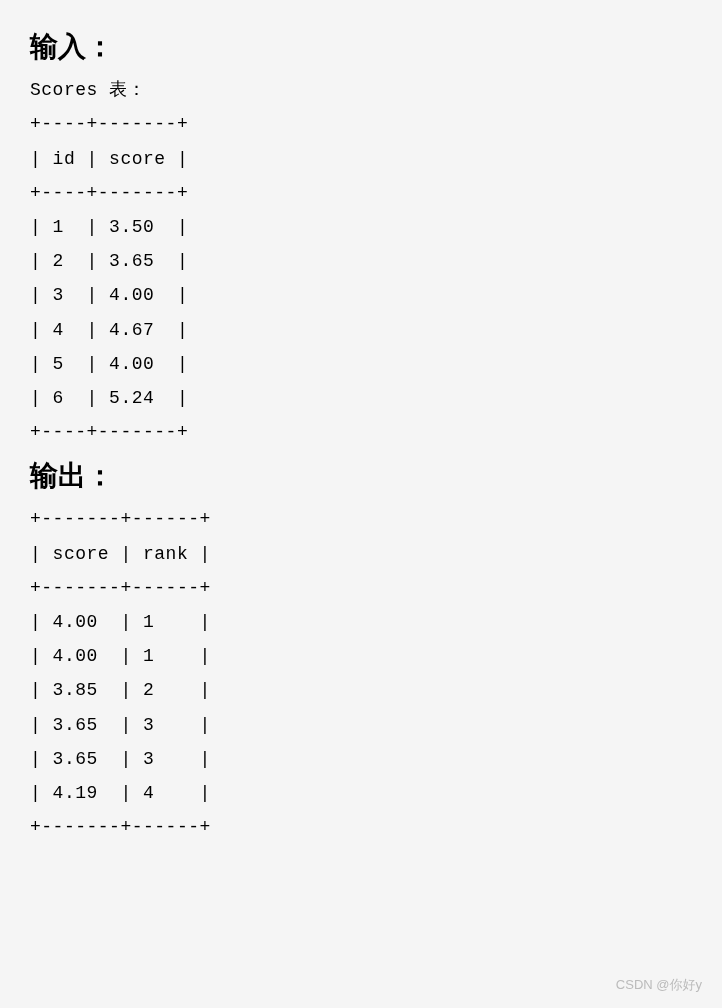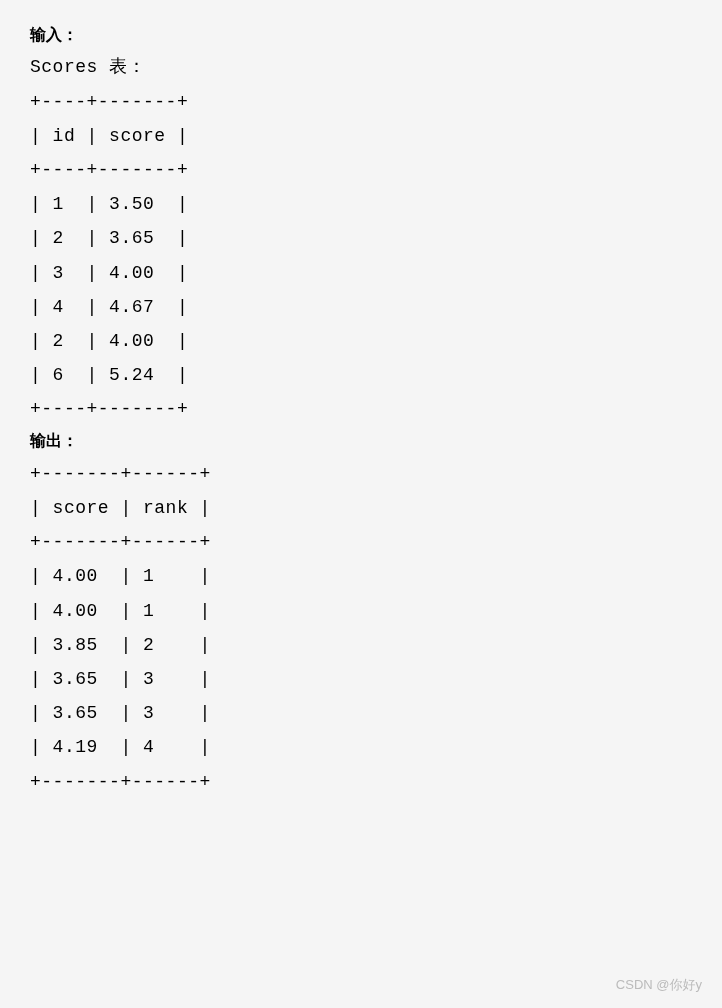--- a/index.html
+++ b/index.html
@@ -14,21 +14,21 @@
       line-height: 1.9;
       color: #000;
       padding: 20px 30px;
       width: 722px;
       min-height: 1008px;
       position: relative;
     }
     .heading {
       font-weight: bold;
       font-family: Liberation Serif, serif;
-      font-size: 16px;
+      font-size: 28px;
     }
     .mono {
       font-family: "Courier New", Courier, monospace;
       white-space: pre;
       font-size: 18px;
       letter-spacing: 0.5px;
     }
     .watermark {
       position: absolute;
       bottom: 10px;
@@ -45,21 +45,21 @@
 <div>
   <div class="heading">输入：</div>
   <div class="mono">Scores 表：</div>
   <div class="mono">+----+-------+</div>
   <div class="mono">| id | score |</div>
   <div class="mono">+----+-------+</div>
   <div class="mono">| 1  | 3.50  |</div>
   <div class="mono">| 2  | 3.65  |</div>
   <div class="mono">| 3  | 4.00  |</div>
   <div class="mono">| 4  | 4.67  |</div>
-  <div class="mono">| 2  | 4.00  |</div>
+  <div class="mono">| 5  | 4.00  |</div>
   <div class="mono">| 6  | 5.24  |</div>
   <div class="mono">+----+-------+</div>
 </div>
 
 <div>
   <div class="heading">输出：</div>
   <div class="mono">+-------+------+</div>
   <div class="mono">| score | rank |</div>
   <div class="mono">+-------+------+</div>
   <div class="mono">| 4.00  | 1    |</div>

